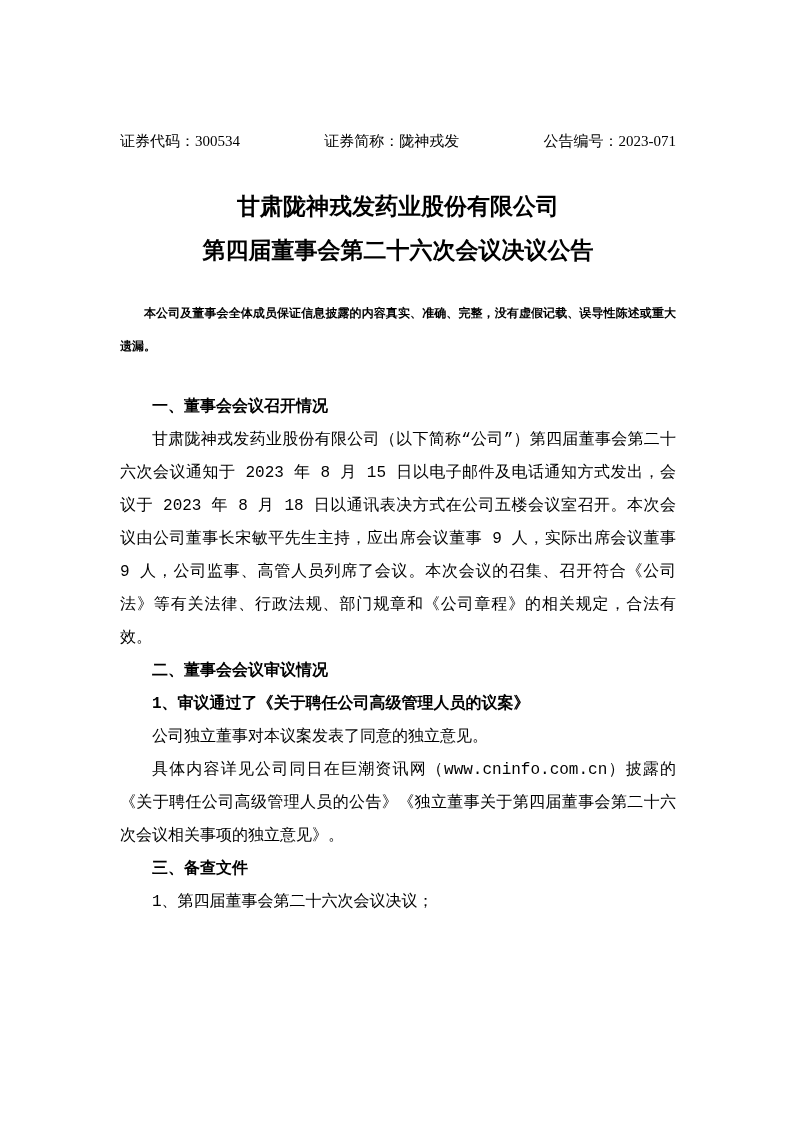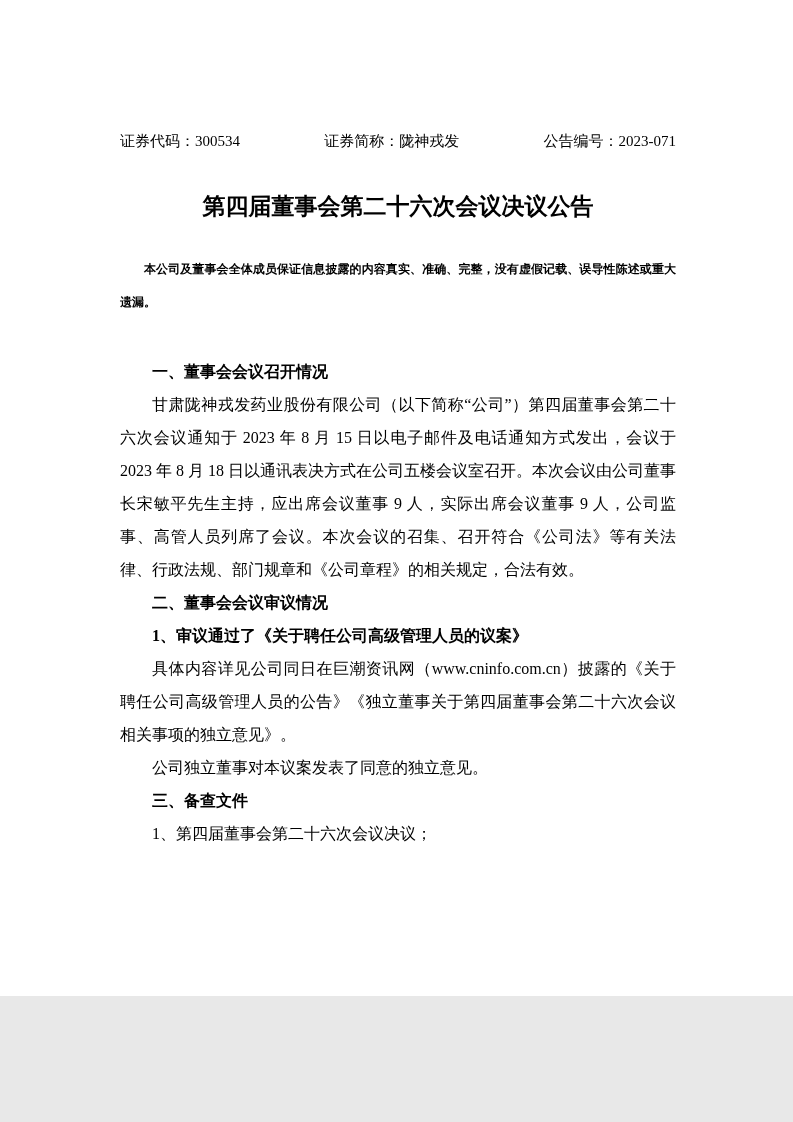--- a/index.html
+++ b/index.html
@@ -4,21 +4,21 @@
 <style>
   html, body {
     margin: 0;
     padding: 0;
     background: #e8e8e8;
     font-family: "Liberation Serif", "DejaVu Serif", serif;
   }
   .page {
     position: relative;
     width: 793px;
-    height: 996px;
+    height: 1122px;
     margin: 0 auto;
     background: #ffffff;
     box-sizing: border-box;
     padding: 0 117px 0 120px;
     color: #000000;
     overflow: hidden;
   }
   
   .doc-header {
     margin-top: 131px;
@@ -42,24 +42,25 @@
   .disclaimer {
     margin: 24px 0 0 0;
     font-size: 12px;
     font-weight: bold;
     line-height: 33px;
     text-align: justify;
     text-indent: 2em;
   }
   
   .body-text {
-    margin-top: 36px;
+    margin-top: 28px;
     font-size: 16px;
     line-height: 33px;
     text-align: justify;
+    font-family: Liberation Mono, monospace;
   }
   .body-text p,
   .body-text h3,
   .body-text h4 {
     margin: 0;
     padding: 0;
     text-indent: 2em;
     font-size: 16px;
     line-height: 33px;
   }
@@ -73,33 +74,34 @@
 
 <div class="page">
 
   <div class="doc-header">
     <span>证券代码：300534</span>
     <span>证券简称：陇神戎发</span>
     <span>公告编号：2023-071</span>
   </div>
 
   <div class="title-block">
+    <div class="title-line">甘肃陇神戎发药业股份有限公司</div>
     <div class="title-line">第四届董事会第二十六次会议决议公告</div>
   </div>
 
   <p class="disclaimer">本公司及董事会全体成员保证信息披露的内容真实、准确、完整，没有虚假记载、误导性陈述或重大遗漏。</p>
 
   <div class="body-text">
 
     <h3>一、董事会会议召开情况</h3>
     <p>甘肃陇神戎发药业股份有限公司（以下简称“公司”）第四届董事会第二十六次会议通知于 2023 年 8 月 15 日以电子邮件及电话通知方式发出，会议于 2023 年 8 月 18 日以通讯表决方式在公司五楼会议室召开。本次会议由公司董事长宋敏平先生主持，应出席会议董事 9 人，实际出席会议董事 9 人，公司监事、高管人员列席了会议。本次会议的召集、召开符合《公司法》等有关法律、行政法规、部门规章和《公司章程》的相关规定，合法有效。</p>
 
     <h3>二、董事会会议审议情况</h3>
     <h4>1、审议通过了《关于聘任公司高级管理人员的议案》</h4>
+    <p>公司独立董事对本议案发表了同意的独立意见。</p>
     <p>具体内容详见公司同日在巨潮资讯网（www.cninfo.com.cn）披露的《关于聘任公司高级管理人员的公告》《独立董事关于第四届董事会第二十六次会议相关事项的独立意见》。</p>
-    <p>公司独立董事对本议案发表了同意的独立意见。</p>
 
     <h3>三、备查文件</h3>
     <p>1、第四届董事会第二十六次会议决议；</p>
 
   </div>
 
 </div>
 
 </body></html>

